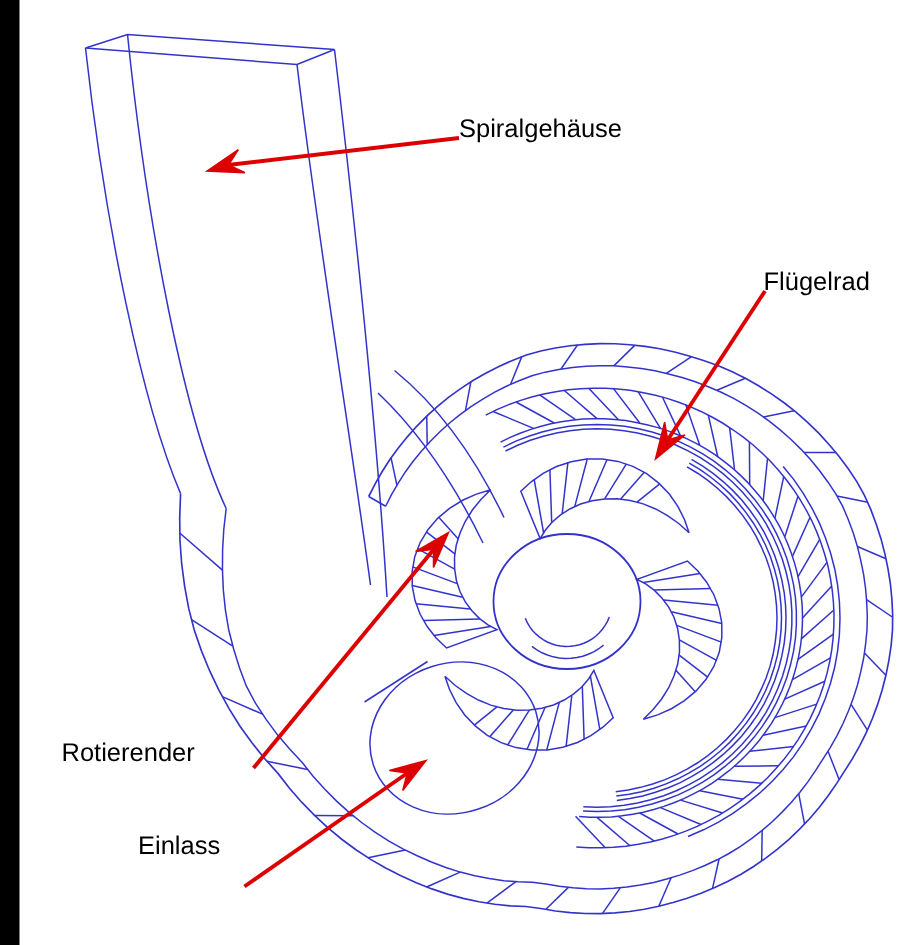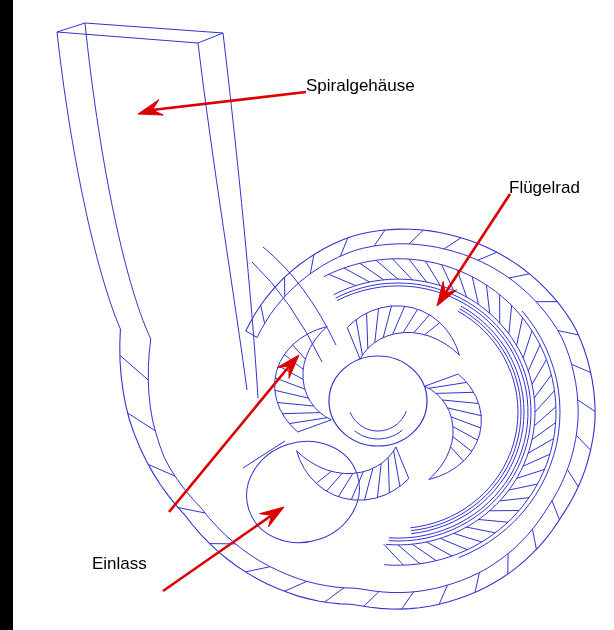--- a/index.html
+++ b/index.html
@@ -171,14 +171,15 @@
         <polygon points="299,355 289.0,378.3 289.0,366.2 277.1,367.6" fill="#dd0000" stroke="#dd0000" stroke-width="1"></polygon>
       </g>
       <g>
         <line x1="163" y1="591" x2="275" y2="513" stroke="#dd0000" stroke-width="2.6"></line>
         <polygon points="284,507 268.5,527.0 271.5,515.3 259.6,513.7" fill="#dd0000" stroke="#dd0000" stroke-width="1"></polygon>
       </g>
     </svg>
 
   <div class="lbl lbl-spiral">Spiralgehäuse</div>
   <div class="lbl lbl-fluegel">Flügelrad</div>
+  <div class="lbl lbl-rotier">Rotierender</div>
   <div class="lbl lbl-einlass">Einlass</div>
 </div>
 
 </body></html>

